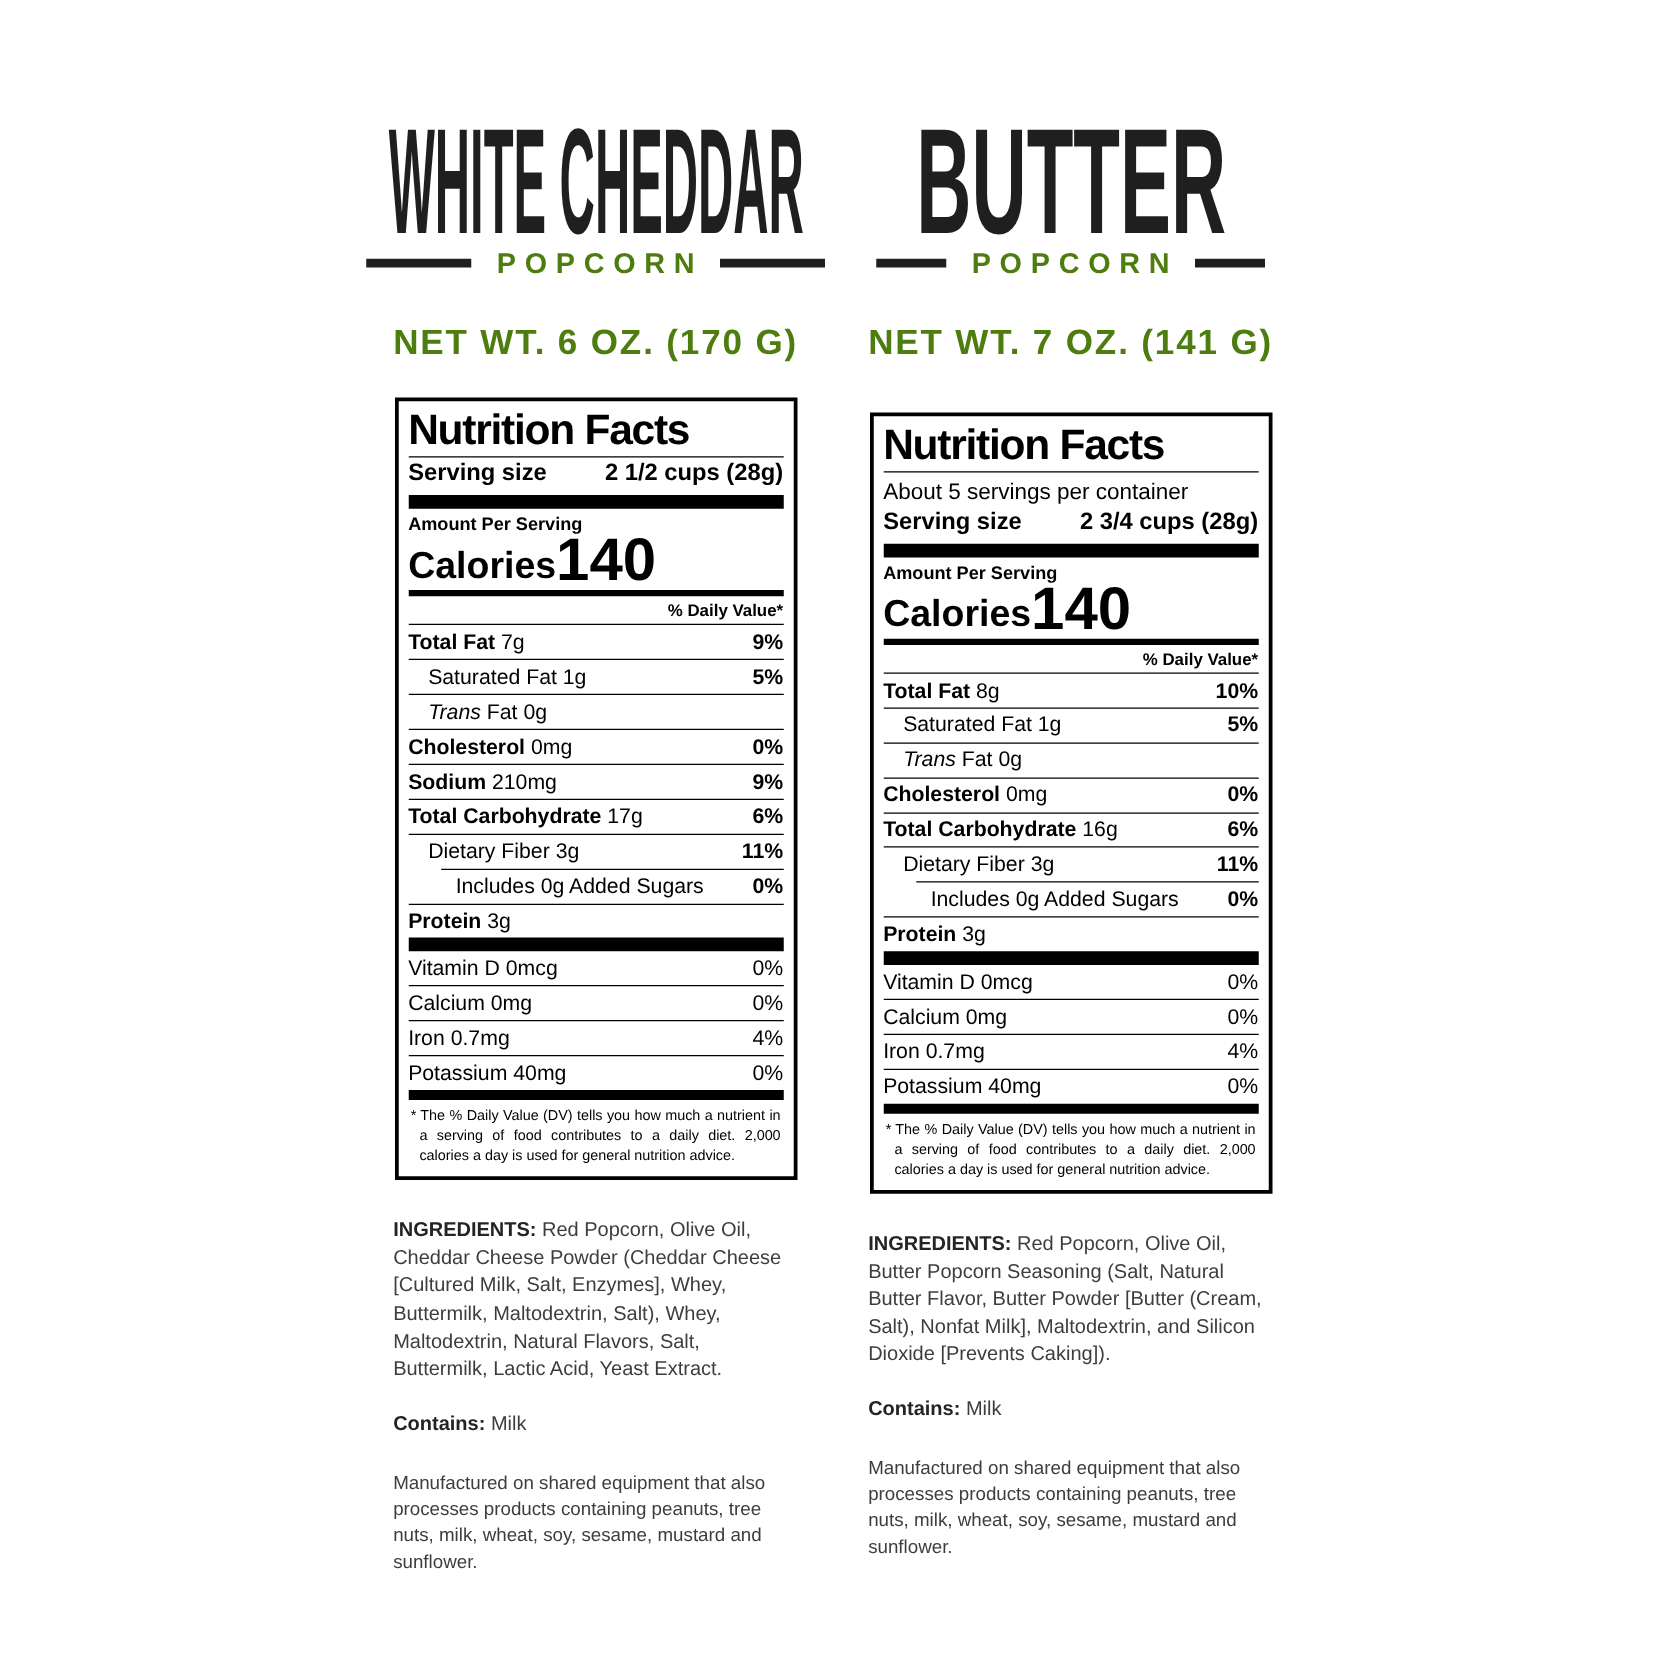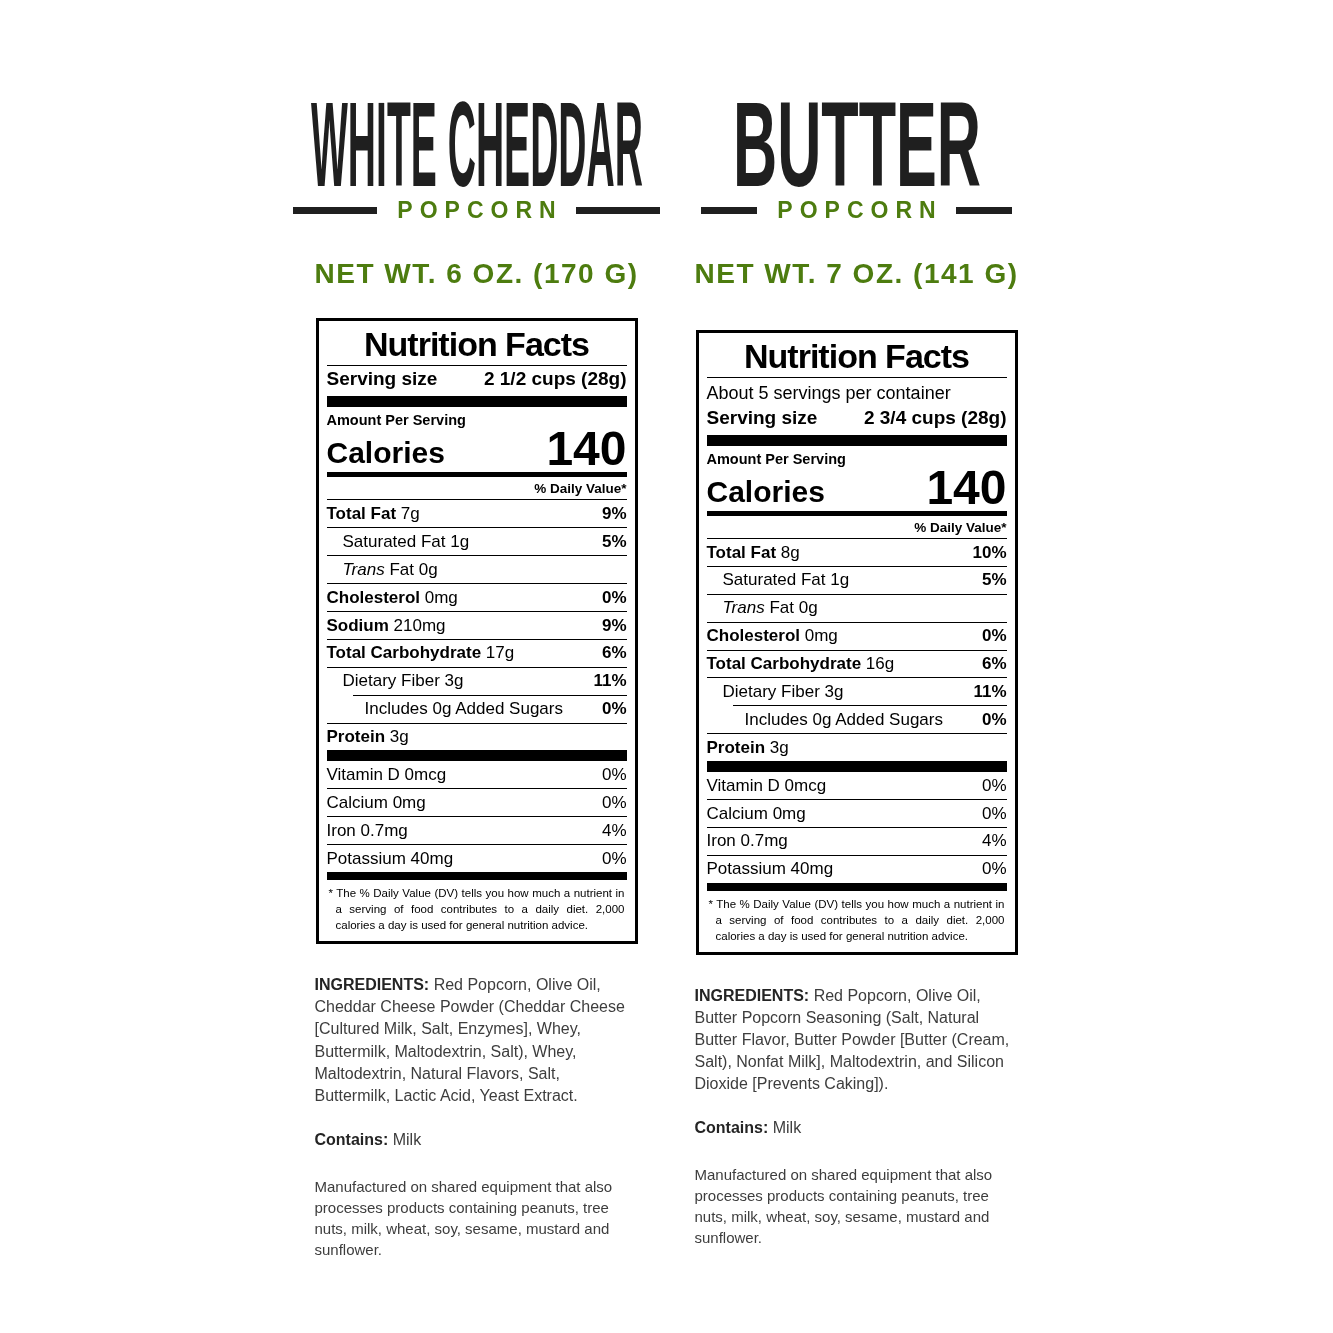--- a/index.html
+++ b/index.html
@@ -27,28 +27,28 @@
     color:#4d7c0f; white-space:nowrap;
   }
 
   
   .nf-box {
     margin-top:28px; width:322px; border:3px solid #000;
     padding:4px 8px 8px; background:#fff;
   }
   .col-right .nf-box { margin-top:40px; }
   .nf-title { font-size:34px; font-weight:bold; letter-spacing:-1px; line-height:1.12;
-              border-bottom:1px solid #000; padding-bottom:2px;text-align:center; }
+              border-bottom:1px solid #000; padding-bottom:2px; }
   .nf-servings { font-size:18px; padding-top:5px; line-height:1.2; }
   .nf-serving-size { display:flex; justify-content:space-between; font-weight:bold;
                      font-size:19px; padding:2px 0 6px; }
   .nf-thickbar { height:11px; background:#000; }
   .nf-thickbar.end { height:8px; }
   .nf-aps { font-size:14.5px; font-weight:bold; padding-top:5px; }
-  .nf-calories { display:flex; justify-content:space-between; align-items:flex-end;
+  .nf-calories { display:flex; justify-content:flex-start; align-items:flex-end;
                  padding:1px 0 4px; }
   .cal-label { font-size:30px; font-weight:bold; line-height:1; }
   .cal-value { font-size:48px; font-weight:bold; line-height:0.82; }
   .nf-calrule { height:5px; background:#000; }
   .nf-dv-header { text-align:right; font-size:13.5px; font-weight:bold; padding:4px 0 3px; }
   .nf-row { display:flex; justify-content:space-between; border-top:1px solid #000;
             font-size:17px; padding:3.5px 0 3px; line-height:1.2; }
   .nf-row.indent1 { padding-left:16px; }
   .nf-row.indent2 { padding-left:12px; }
   .nf-row.rule-indent { margin-left:26px; }

